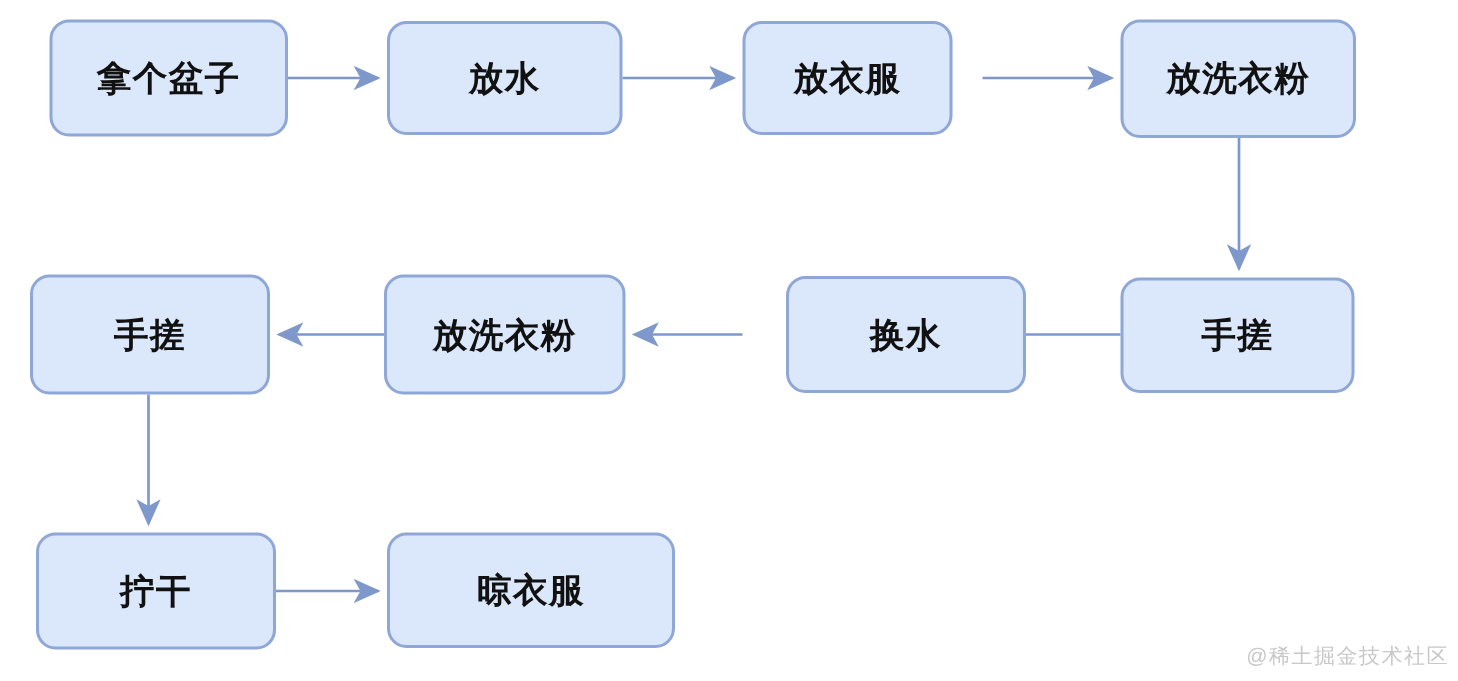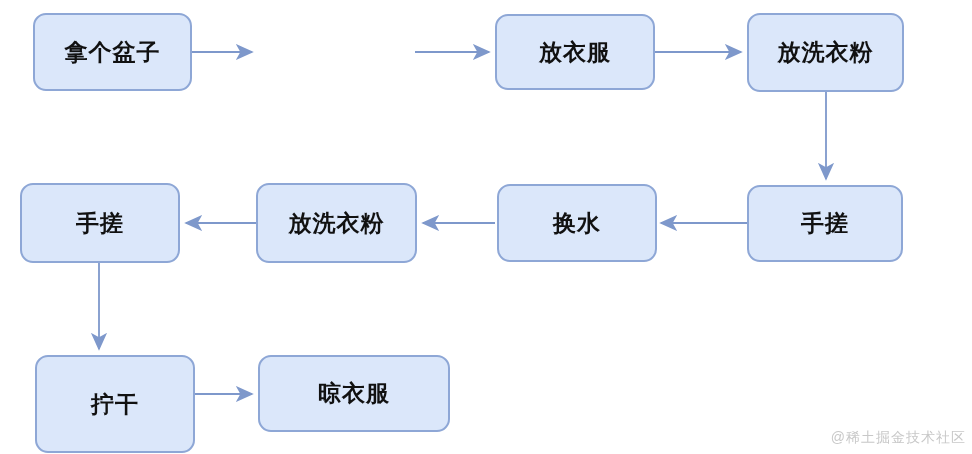--- a/index.html
+++ b/index.html
@@ -74,39 +74,42 @@
       <line x1="747" y1="223" x2="661" y2="223" stroke="#7e98cb" stroke-width="1.8" marker-end="url(#arrowhead)"></line>
       <line x1="495" y1="223" x2="423" y2="223" stroke="#7e98cb" stroke-width="1.8" marker-end="url(#arrowhead)"></line>
       <line x1="256" y1="223" x2="186" y2="223" stroke="#7e98cb" stroke-width="1.8" marker-end="url(#arrowhead)"></line>
       <line x1="99" y1="263" x2="99" y2="349" stroke="#7e98cb" stroke-width="1.8" marker-end="url(#arrowhead)"></line>
       <line x1="180" y1="394" x2="252" y2="394" stroke="#7e98cb" stroke-width="1.8" marker-end="url(#arrowhead)"></line>
     </svg>
   <div class="node-layer">
       <div class="node" style="left: 33px; top: 13px; width: 159px; height: 78px;">
         <span>拿个盆子</span>
       </div>
-      <div class="node" style="left: 495px; top: 14px; width: 160px; height: 76px;">
+      <div class="node" style="left: 258px; top: 14px; width: 157px; height: 76px;">
+        <span>放水</span>
+      </div>
+      <div class="node" style="left: 495px; top: 14px; width: 140px; height: 76px;">
         <span>放衣服</span>
       </div>
       <div class="node" style="left: 747px; top: 13px; width: 157px; height: 79px;">
         <span>放洗衣粉</span>
       </div>
       <div class="node" style="left: 747px; top: 185px; width: 156px; height: 77px;">
         <span>手搓</span>
       </div>
-      <div class="node" style="left: 497px; top: 184px; width: 160px; height: 78px;">
+      <div class="node" style="left: 524px; top: 184px; width: 160px; height: 78px;">
         <span>换水</span>
       </div>
       <div class="node" style="left: 256px; top: 183px; width: 161px; height: 80px;">
         <span>放洗衣粉</span>
       </div>
       <div class="node" style="left: 20px; top: 183px; width: 160px; height: 80px;">
         <span>手搓</span>
       </div>
-      <div class="node" style="left: 35px; top: 355px; width: 160px; height: 98px;">
+      <div class="node" style="left: 24px; top: 355px; width: 160px; height: 78px;">
         <span>拧干</span>
       </div>
       <div class="node" style="left: 258px; top: 355px; width: 192px; height: 77px;">
         <span>晾衣服</span>
       </div>
     </div>
   <span class="watermark">@稀土掘金技术社区</span>
 </div>
 
 </body></html>

